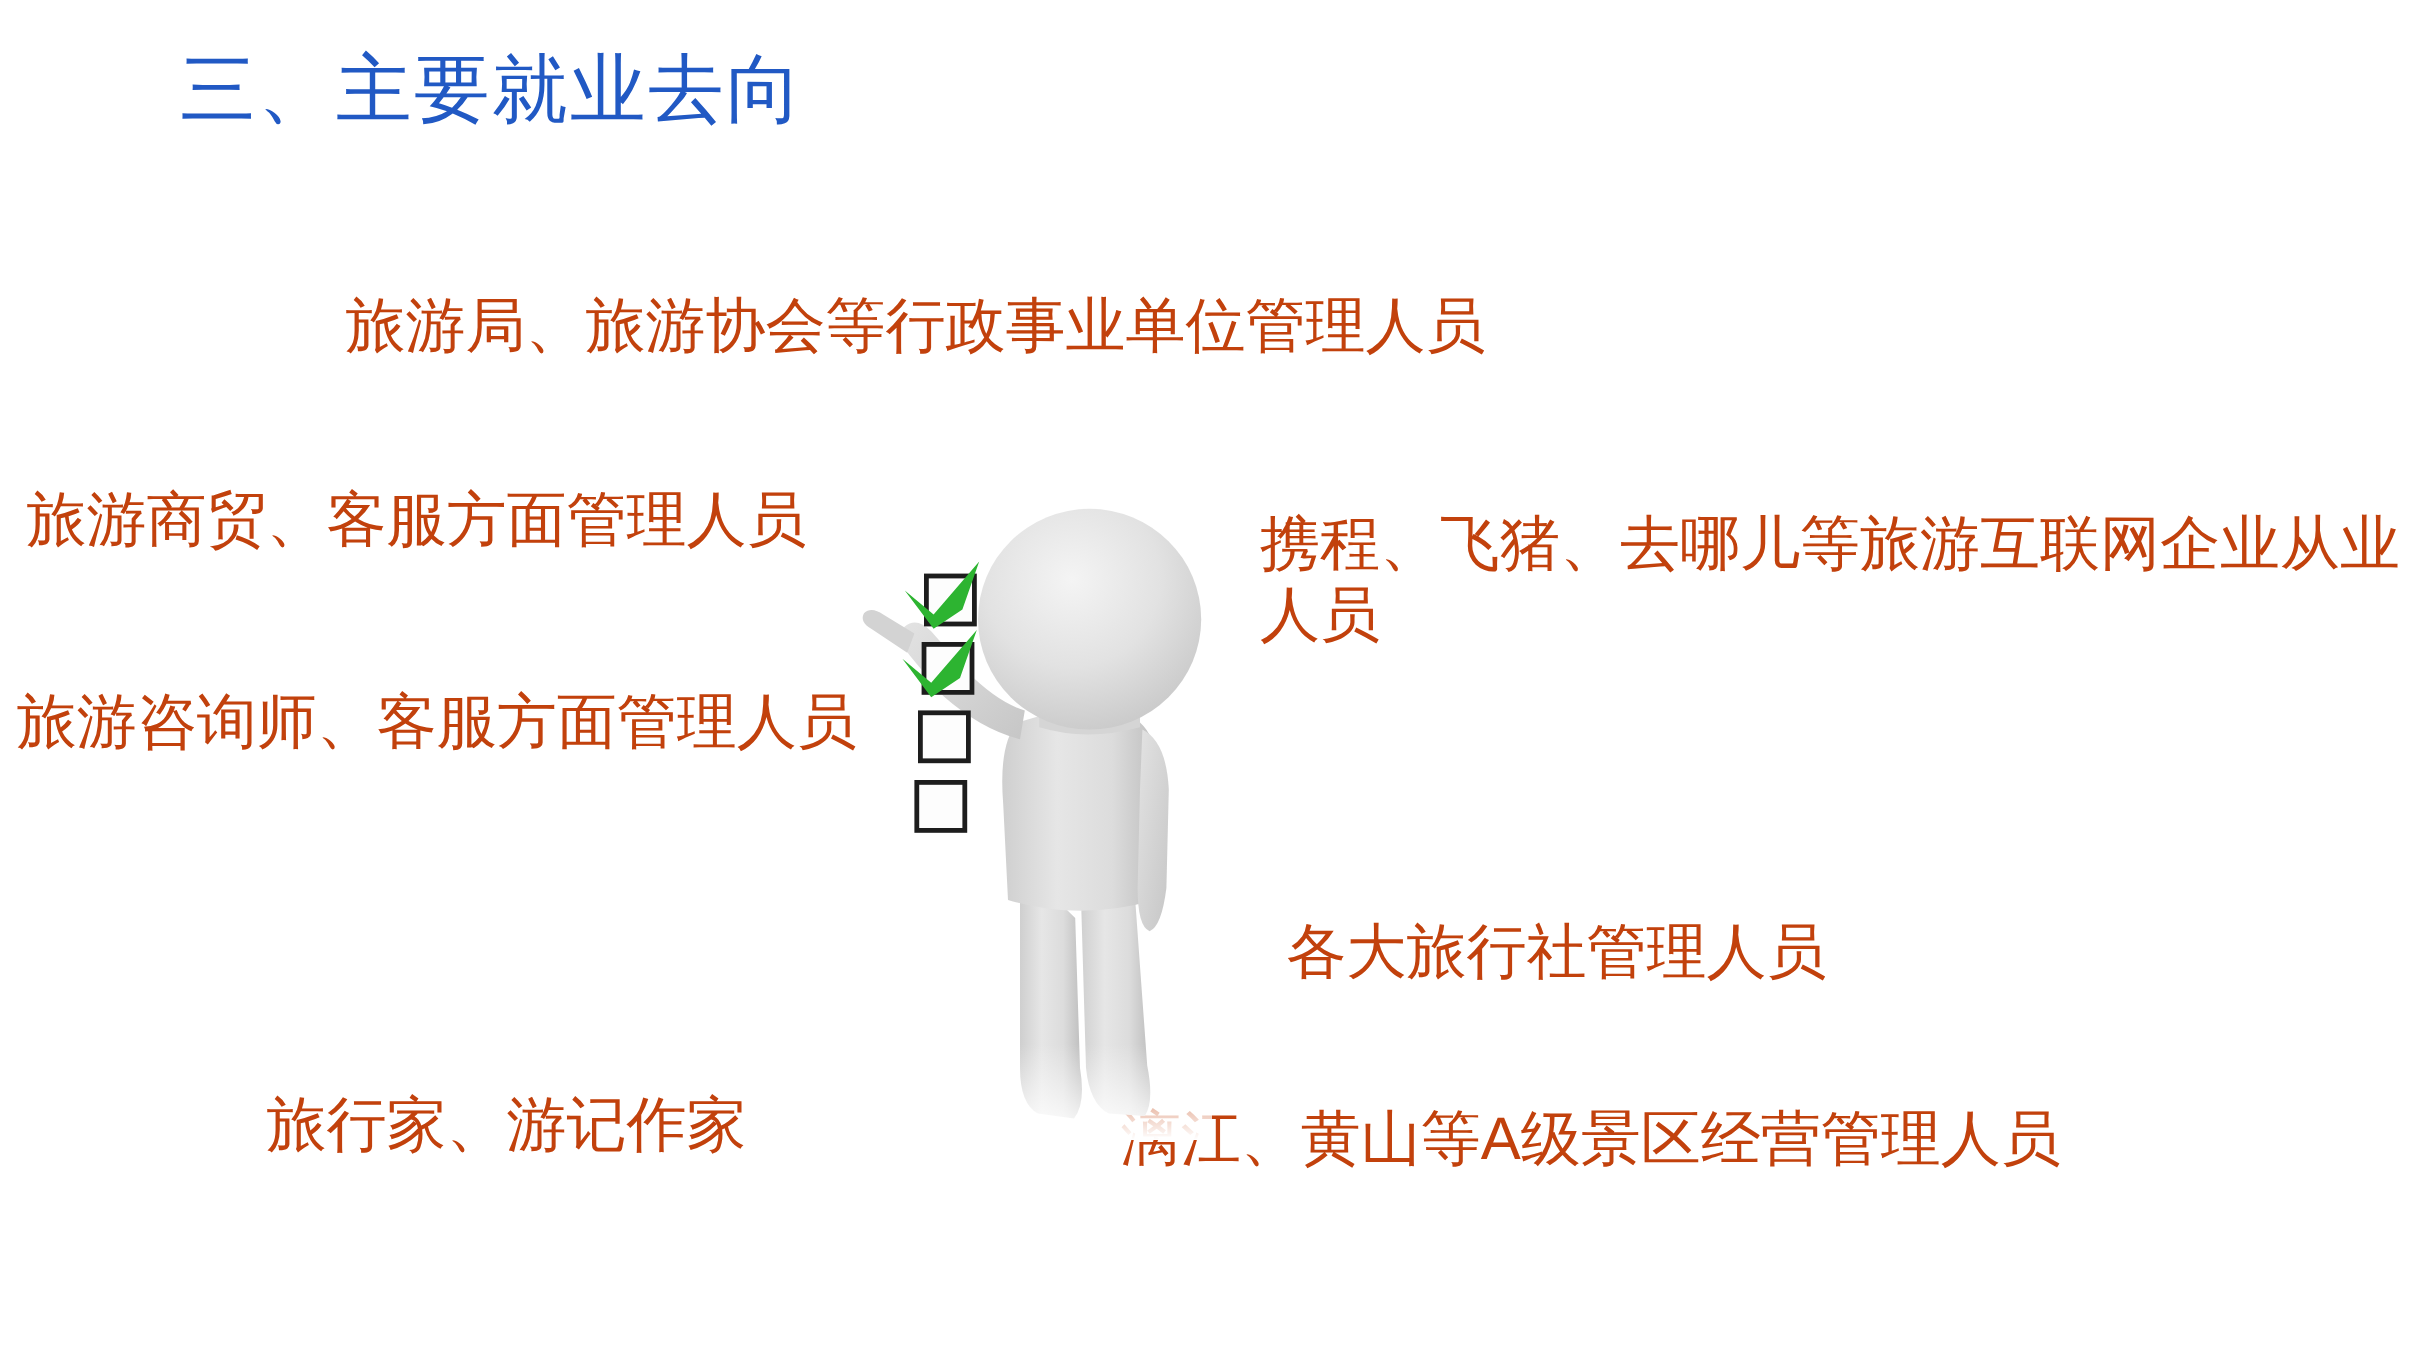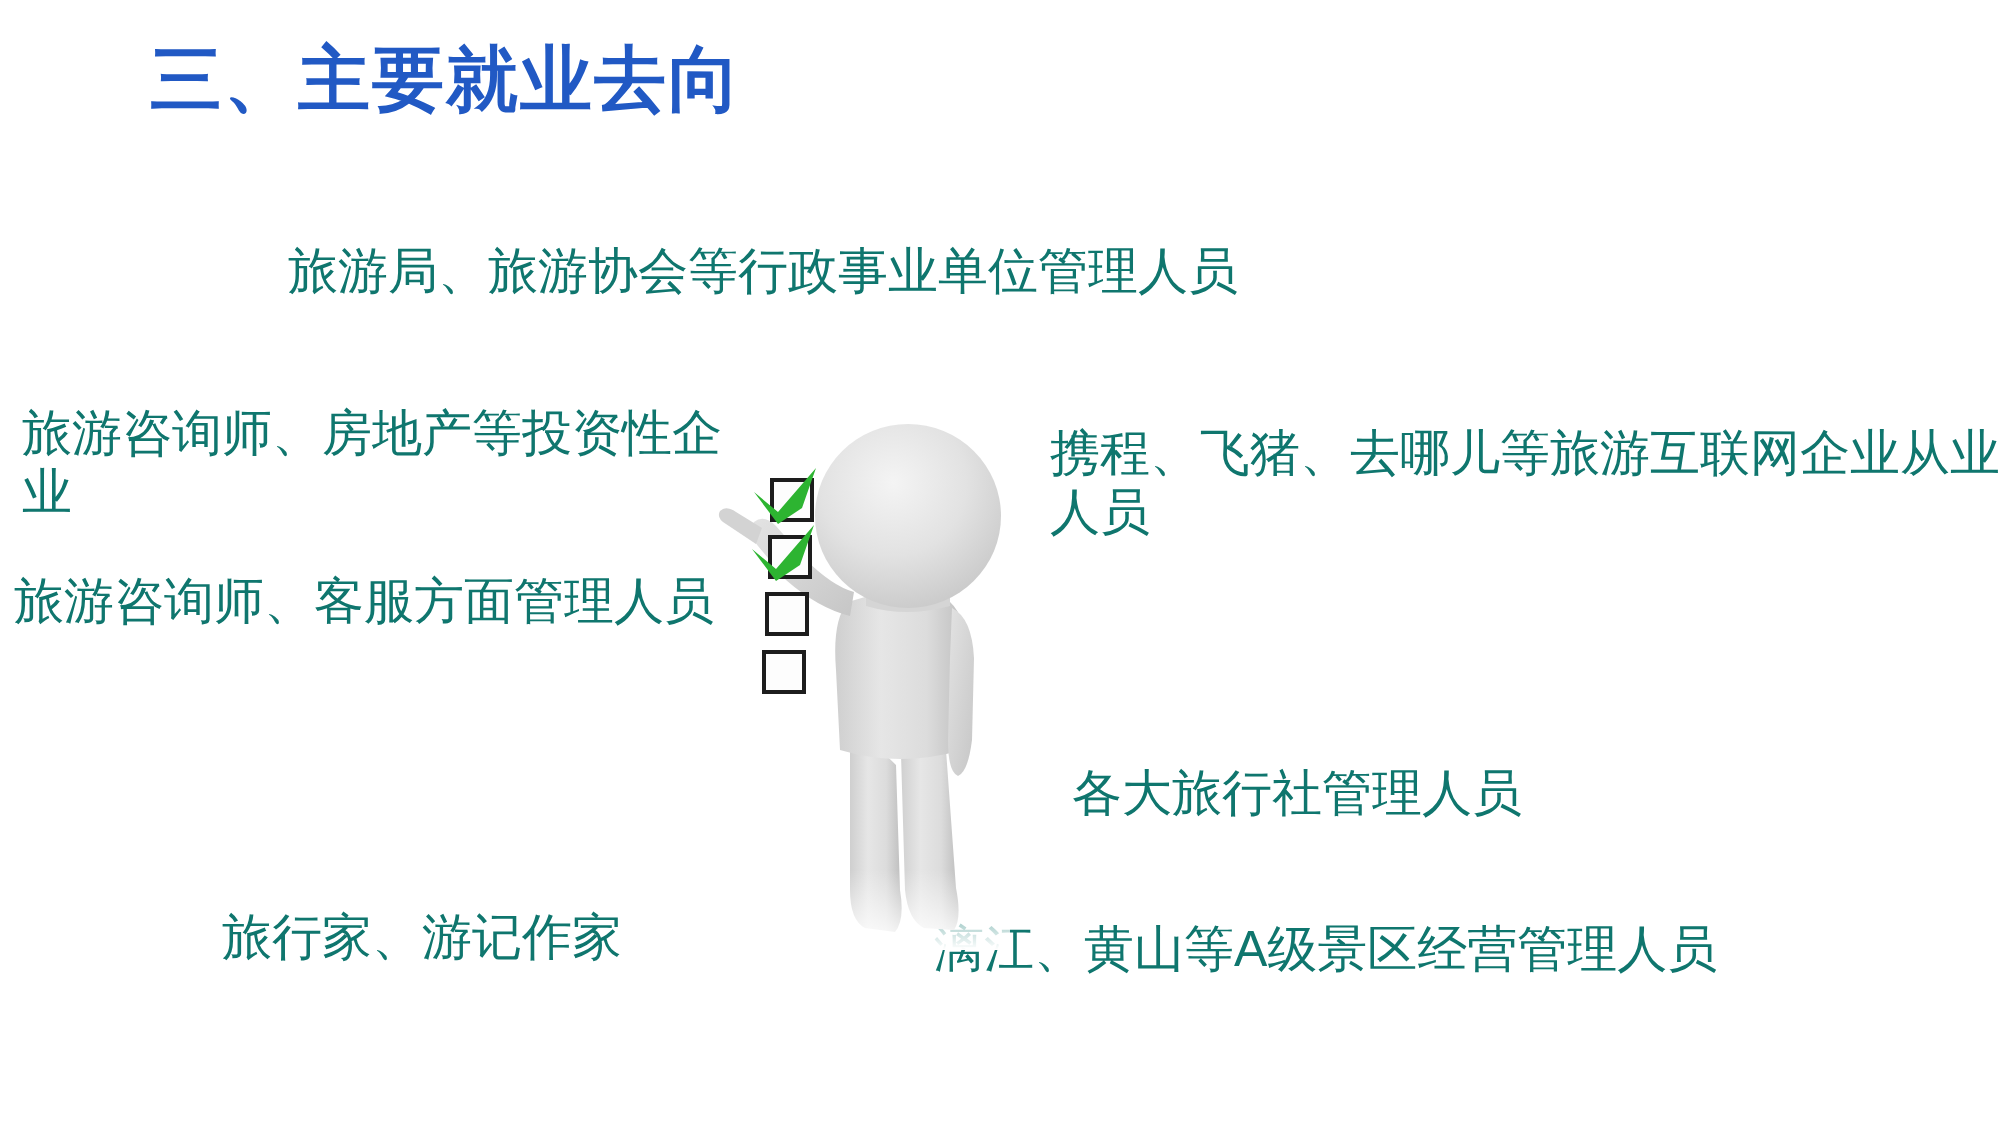--- a/index.html
+++ b/index.html
@@ -17,32 +17,32 @@
     height: 1125px;
     background: #ffffff;
     overflow: hidden;
   }
 
   
   .slide-title {
     position: absolute;
     left: 150px;
     top: 42px;
-    font-size: 72px;
-    font-weight: bold;
+    font-size: 63px;
+    font-weight: normal;
     color: #2159C4;
     letter-spacing: 2px;
     line-height: 1.05;
     white-space: pre;
   }
 
   
   .body-text {
     position: absolute;
-    color: #0f766e;
+    color: #c2410c;
     font-size: 50px;
     line-height: 1.18;
     font-weight: 400;
     white-space: pre-wrap;
   }
 
   .t-header   { left: 288px;  top: 242px;  width: 1180px; }
   .t-left-1   { left: 22px;   top: 404px;  width: 720px;  }
   .t-left-2   { left: 14px;   top: 572px;  width: 720px;  }
   .t-left-3   { left: 52px;   top: 770px;  width: 700px;  }
@@ -94,21 +94,21 @@
 </style>
 </head>
 <body>
 
 <div id="slide">
 
   <div class="slide-title">三、主要就业去向</div>
 
   <div class="body-text t-header">旅游局、旅游协会等行政事业单位管理人员</div>
 
-  <div class="body-text t-left-1">旅游咨询师、房地产等投资性企业</div>
+  <div class="body-text t-left-1">旅游商贸、客服方面管理人员</div>
   <div class="body-text t-left-2">旅游咨询师、客服方面管理人员</div>
   <div class="body-text t-left-4">旅行家、游记作家</div>
 
   <div class="body-text t-right-1">携程、飞猪、去哪儿等旅游互联网企业从业人员</div>
   <div class="body-text t-right-3">各大旅行社管理人员</div>
   <div class="body-text t-right-4">漓江、黄山等A级景区经营管理人员</div>
 
   <div id="figure-art">
     <svg viewBox="0 0 370 530" xmlns="http://www.w3.org/2000/svg">
       <defs>

